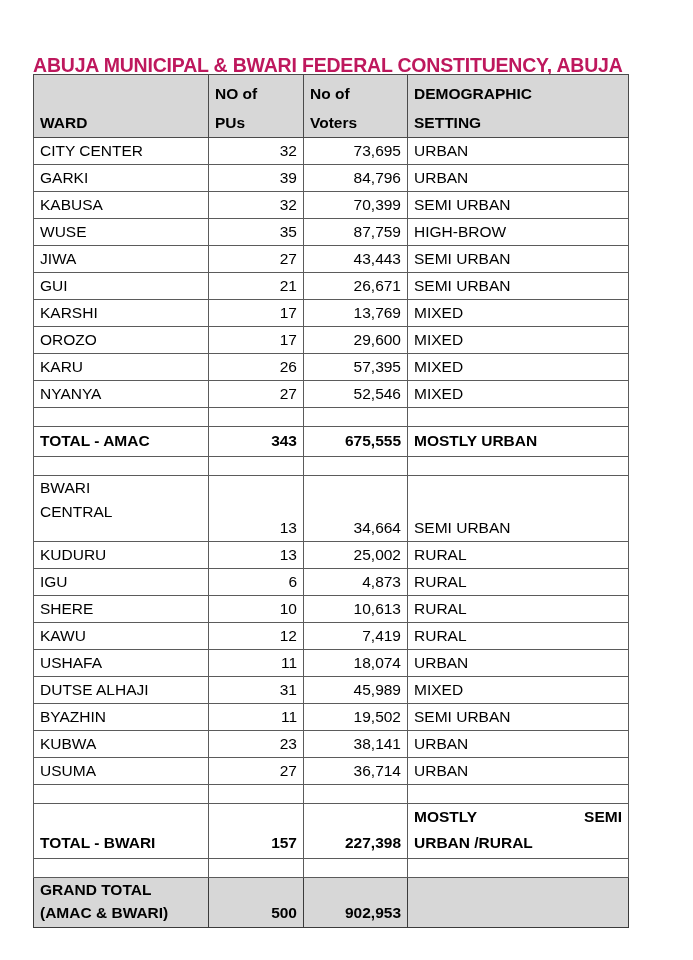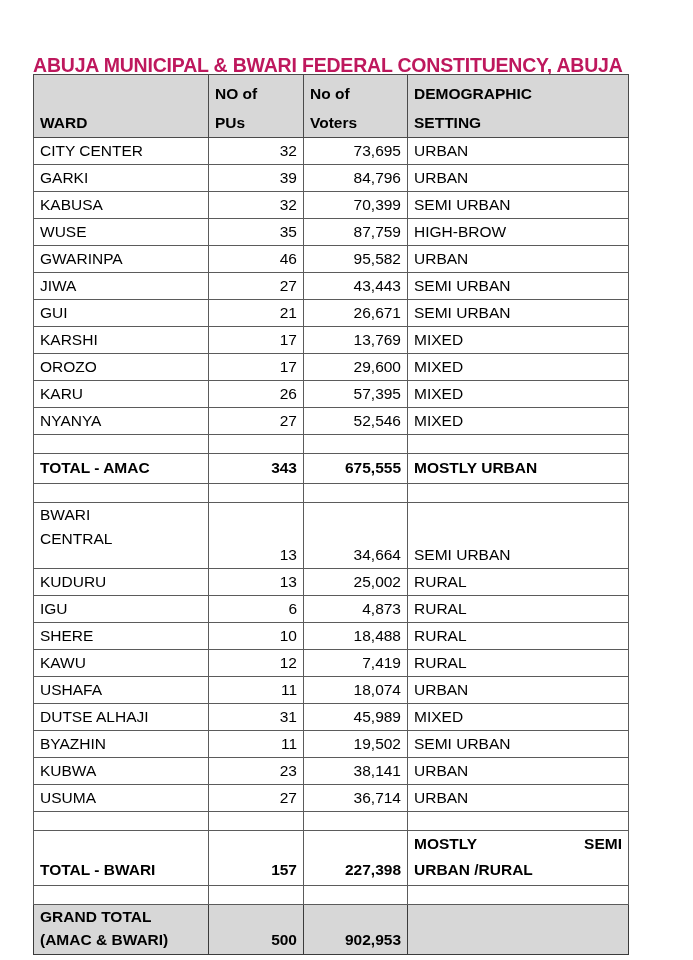--- a/index.html
+++ b/index.html
@@ -215,26 +215,20 @@
             <td class="num">70,399</td>
             <td class="demo">SEMI URBAN</td>
           </tr>
           <tr class="row">
             <td class="ward">WUSE</td>
             <td class="num">35</td>
             <td class="num">87,759</td>
             <td class="demo">HIGH-BROW</td>
           </tr>
           <tr class="row">
-            <td class="ward">GWARINPA</td>
-            <td class="num">46</td>
-            <td class="num">95,582</td>
-            <td class="demo">URBAN</td>
-          </tr>
-          <tr class="row">
             <td class="ward">JIWA</td>
             <td class="num">27</td>
             <td class="num">43,443</td>
             <td class="demo">SEMI URBAN</td>
           </tr>
           <tr class="row">
             <td class="ward">GUI</td>
             <td class="num">21</td>
             <td class="num">26,671</td>
             <td class="demo">SEMI URBAN</td>
@@ -296,21 +290,21 @@
           </tr>
           <tr class="row">
             <td class="ward">IGU</td>
             <td class="num">6</td>
             <td class="num">4,873</td>
             <td class="demo">RURAL</td>
           </tr>
           <tr class="row">
             <td class="ward">SHERE</td>
             <td class="num">10</td>
-            <td class="num">18,488</td>
+            <td class="num">10,613</td>
             <td class="demo">RURAL</td>
           </tr>
           <tr class="row">
             <td class="ward">KAWU</td>
             <td class="num">12</td>
             <td class="num">7,419</td>
             <td class="demo">RURAL</td>
           </tr>
           <tr class="row">
             <td class="ward">USHAFA</td>

